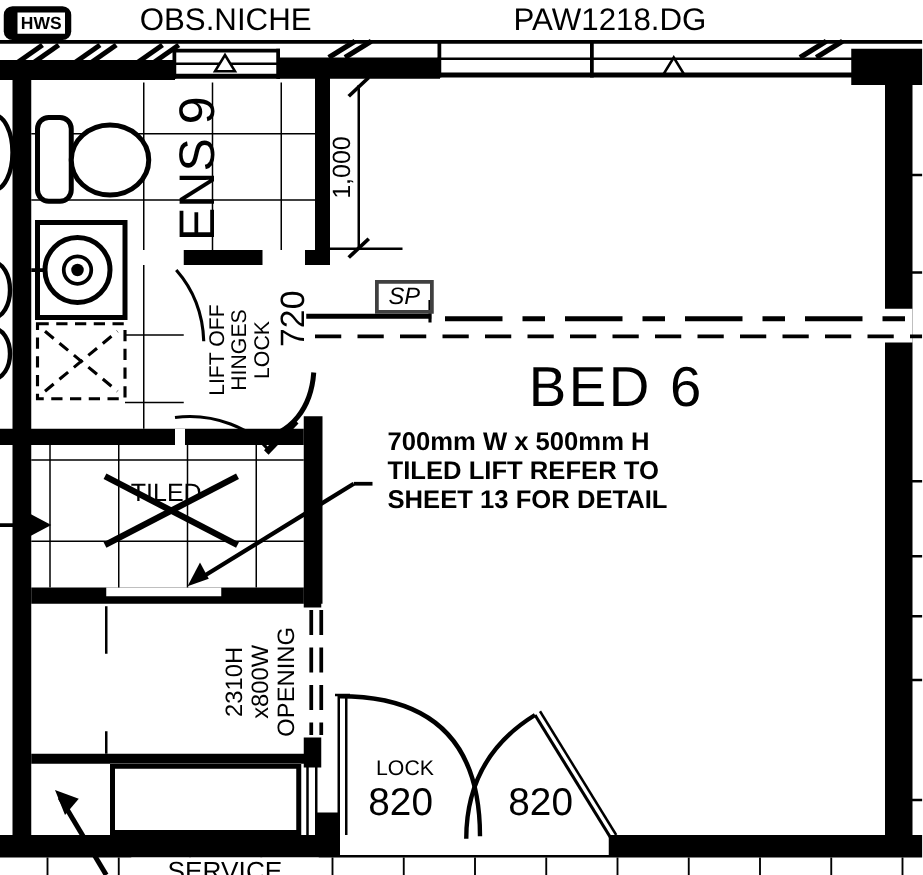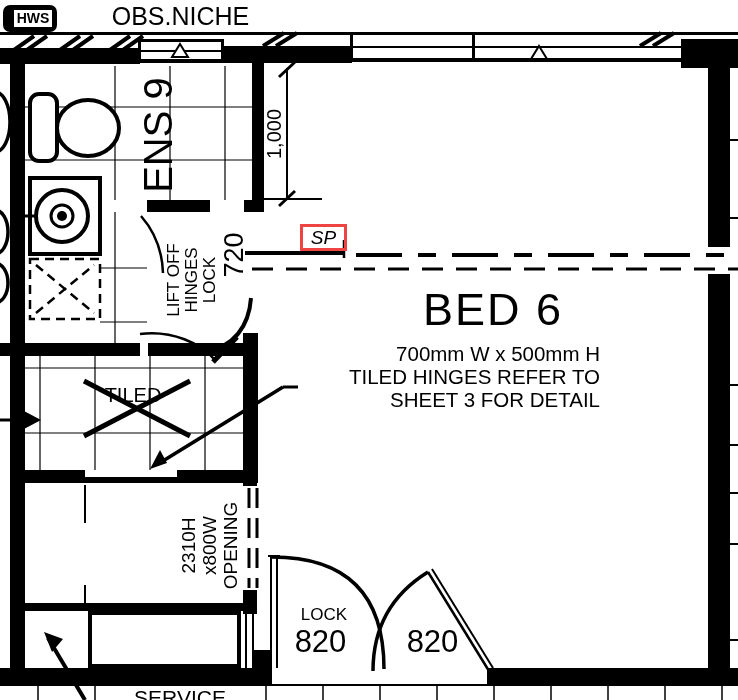--- a/index.html
+++ b/index.html
@@ -13,21 +13,21 @@
   .blk{position:absolute;background:#000;}
   .wht{position:absolute;background:#fff;}
   .lbl{position:absolute;color:#000;white-space:nowrap;}
   .ctr{text-align:center;}
   .rot{transform:rotate(-90deg);}
   svg.overlay{position:absolute;left:0;top:0;pointer-events:none;}
   .hws-outer{position:absolute;left:3px;top:5px;width:54px;height:27px;background:#000;border-radius:7px;}
   .hws-inner{position:absolute;left:14px;top:10px;width:38px;height:17px;background:#fff;
              font-size:14px;font-weight:bold;line-height:17px;text-align:center;letter-spacing:0;}
   .win-line{position:absolute;background:#000;}
-  .sp-box{position:absolute;left:300px;top:224px;width:47px;height:27px;border:3px solid #ef4444;
+  .sp-box{position:absolute;left:300px;top:224px;width:47px;height:27px;border:3px solid #404040;
           box-sizing:border-box;font-style:italic;font-size:19px;line-height:21px;text-align:center;}
   .vanity{position:absolute;left:28px;top:176px;width:74px;height:80px;border:4px solid #000;
           box-sizing:border-box;background:#fff;}
   .wir-shelfbox{position:absolute;left:88px;top:611px;width:153px;height:57px;border:4px solid #000;
           box-sizing:border-box;background:#fff;}
 </style>
 </head>
 <body>
 
 <div id="plan">
@@ -234,43 +234,44 @@
         <line x1="665" y1="686" x2="665" y2="700"></line>
       <line x1="722" y1="686" x2="722" y2="700"></line>
     </g>
   </svg>
 
   <div class="hws-outer">
     <div class="hws-inner" style="left:11px;top:5px;">HWS</div>
   </div>
 
   <div class="lbl ctr" style="left:103px;top:2px;width:155px;font-size:25px;">OBS.NICHE</div>
+  <div class="lbl ctr" style="left:383px;top:2px;width:210px;font-size:25px;">PAW1218.DG</div>
 
   <div class="lbl ctr rot" style="left:93px;top:113px;width:130px;height:44px;font-size:40px;line-height:44px;">ENS 9</div>
 
   <div class="lbl ctr rot" style="left:244px;top:123px;width:60px;height:22px;font-size:20px;line-height:22px;">1,000</div>
 
   <div class="lbl ctr rot" style="left:204px;top:240px;width:60px;height:30px;font-size:27px;line-height:30px;">720</div>
 
   <div class="abs rot" style="left:142px;top:253px;width:100px;height:54px;font-size:17px;line-height:18px;text-align:center;">
     <div>LIFT OFF</div>
     <div>HINGES</div>
     <div>LOCK</div>
   </div>
 
   <div class="sp-box">
     <span>SP</span>
   </div>
 
   <div class="lbl ctr" style="left:398px;top:284px;width:190px;font-size:45px;letter-spacing:2px;">BED 6</div>
 
-  <div class="abs" style="left:310px;top:342px;width:290px;font-size:20.5px;line-height:23px;text-align:right;">
+  <div class="abs" style="left:310px;top:342px;width:290px;font-size:20.5px;line-height:23px;text-align:left;font-weight:bold;">
     <div>700mm W x 500mm H</div>
-    <div>TILED HINGES REFER TO</div>
-    <div>SHEET 3 FOR DETAIL</div>
+    <div>TILED LIFT REFER TO</div>
+    <div>SHEET 13 FOR DETAIL</div>
   </div>
 
   <div class="abs" style="left:73px;top:383px;width:120px;font-size:20px;line-height:24px;text-align:center;">
     <div>TILED</div>
   </div>
 
 
   <div class="abs rot" style="left:159px;top:514px;width:100px;height:63px;font-size:19px;line-height:21px;text-align:center;">
     <div>2310H</div>
     <div>x800W</div>

